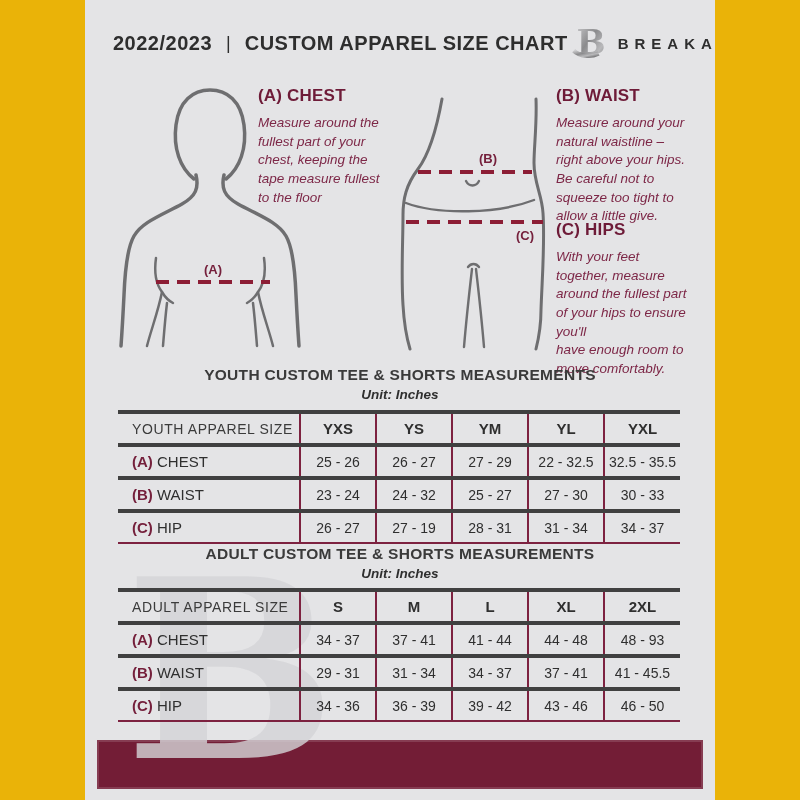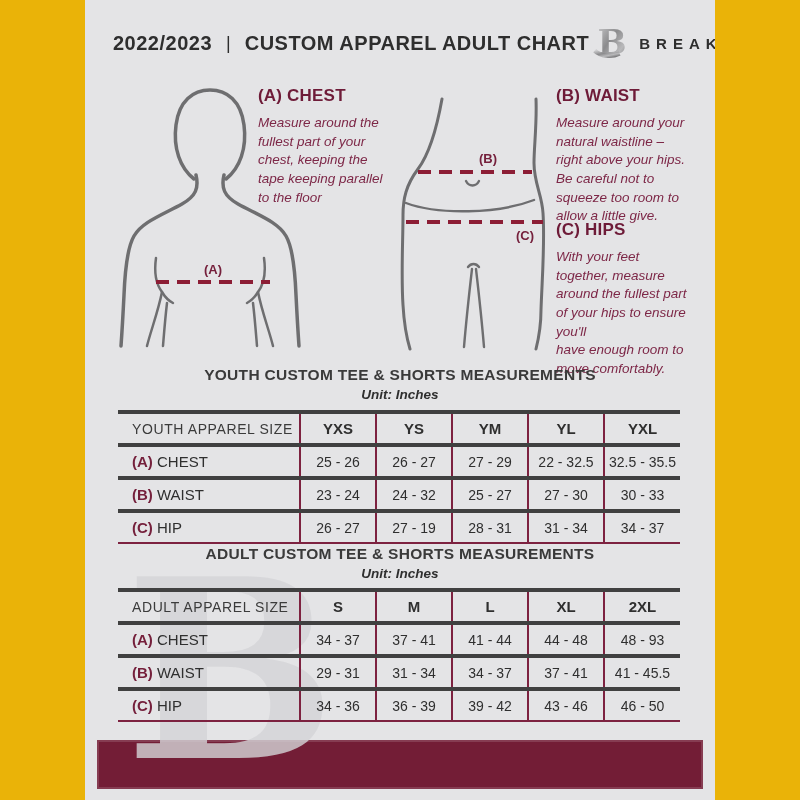--- a/index.html
+++ b/index.html
@@ -53,21 +53,21 @@
 </style>
 </head>
 <body>
 
 <div class="screen">
   <div class="document">
 
     <div class="header">
       <span class="hdr-season">2022/2023</span>
       <span class="hdr-divider">|</span>
-      <span class="hdr-title">CUSTOM APPAREL ADULT CHART</span>
+      <span class="hdr-title">CUSTOM APPAREL SIZE CHART</span>
       <span class="brand-wrap">
         <svg width="42" height="42" viewBox="0 0 44 44">
           <defs>
             <linearGradient id="metal" x1="0" y1="0" x2="1" y2="1">
               <stop offset="0" stop-color="#cfcfd1"></stop>
               <stop offset="0.45" stop-color="#8b8b8d"></stop>
               <stop offset="0.75" stop-color="#b9b9bb"></stop>
               <stop offset="1" stop-color="#7e7e80"></stop>
             </linearGradient>
           </defs>
@@ -112,30 +112,30 @@
       <text class="fig-label" x="98" y="68" text-anchor="middle">(B)</text>
       <line x1="16" y1="127" x2="153" y2="127" stroke="#8c1d35" stroke-width="4" stroke-dasharray="13 8"></line>
       <text class="fig-label" x="135" y="145" text-anchor="middle">(C)</text>
     </svg>
 
     <div class="instr instr-a">
       <h3>(A) CHEST</h3>
       <p>Measure around the
 fullest part of your
 chest, keeping the
-tape keeping parallel
+tape measure fullest
 to the floor</p>
     </div>
     <div class="instr instr-b">
       <h3>(B) WAIST</h3>
       <p>Measure around your
 natural waistline –
 right above your hips.
 Be careful not to
-squeeze too room to
+squeeze too tight to
 allow a little give.</p>
     </div>
     <div class="instr instr-c">
       <h3>(C) HIPS</h3>
       <p>With your feet
 together, measure
 around the fullest part
 of your hips to ensure
 you'll
 have enough room to

